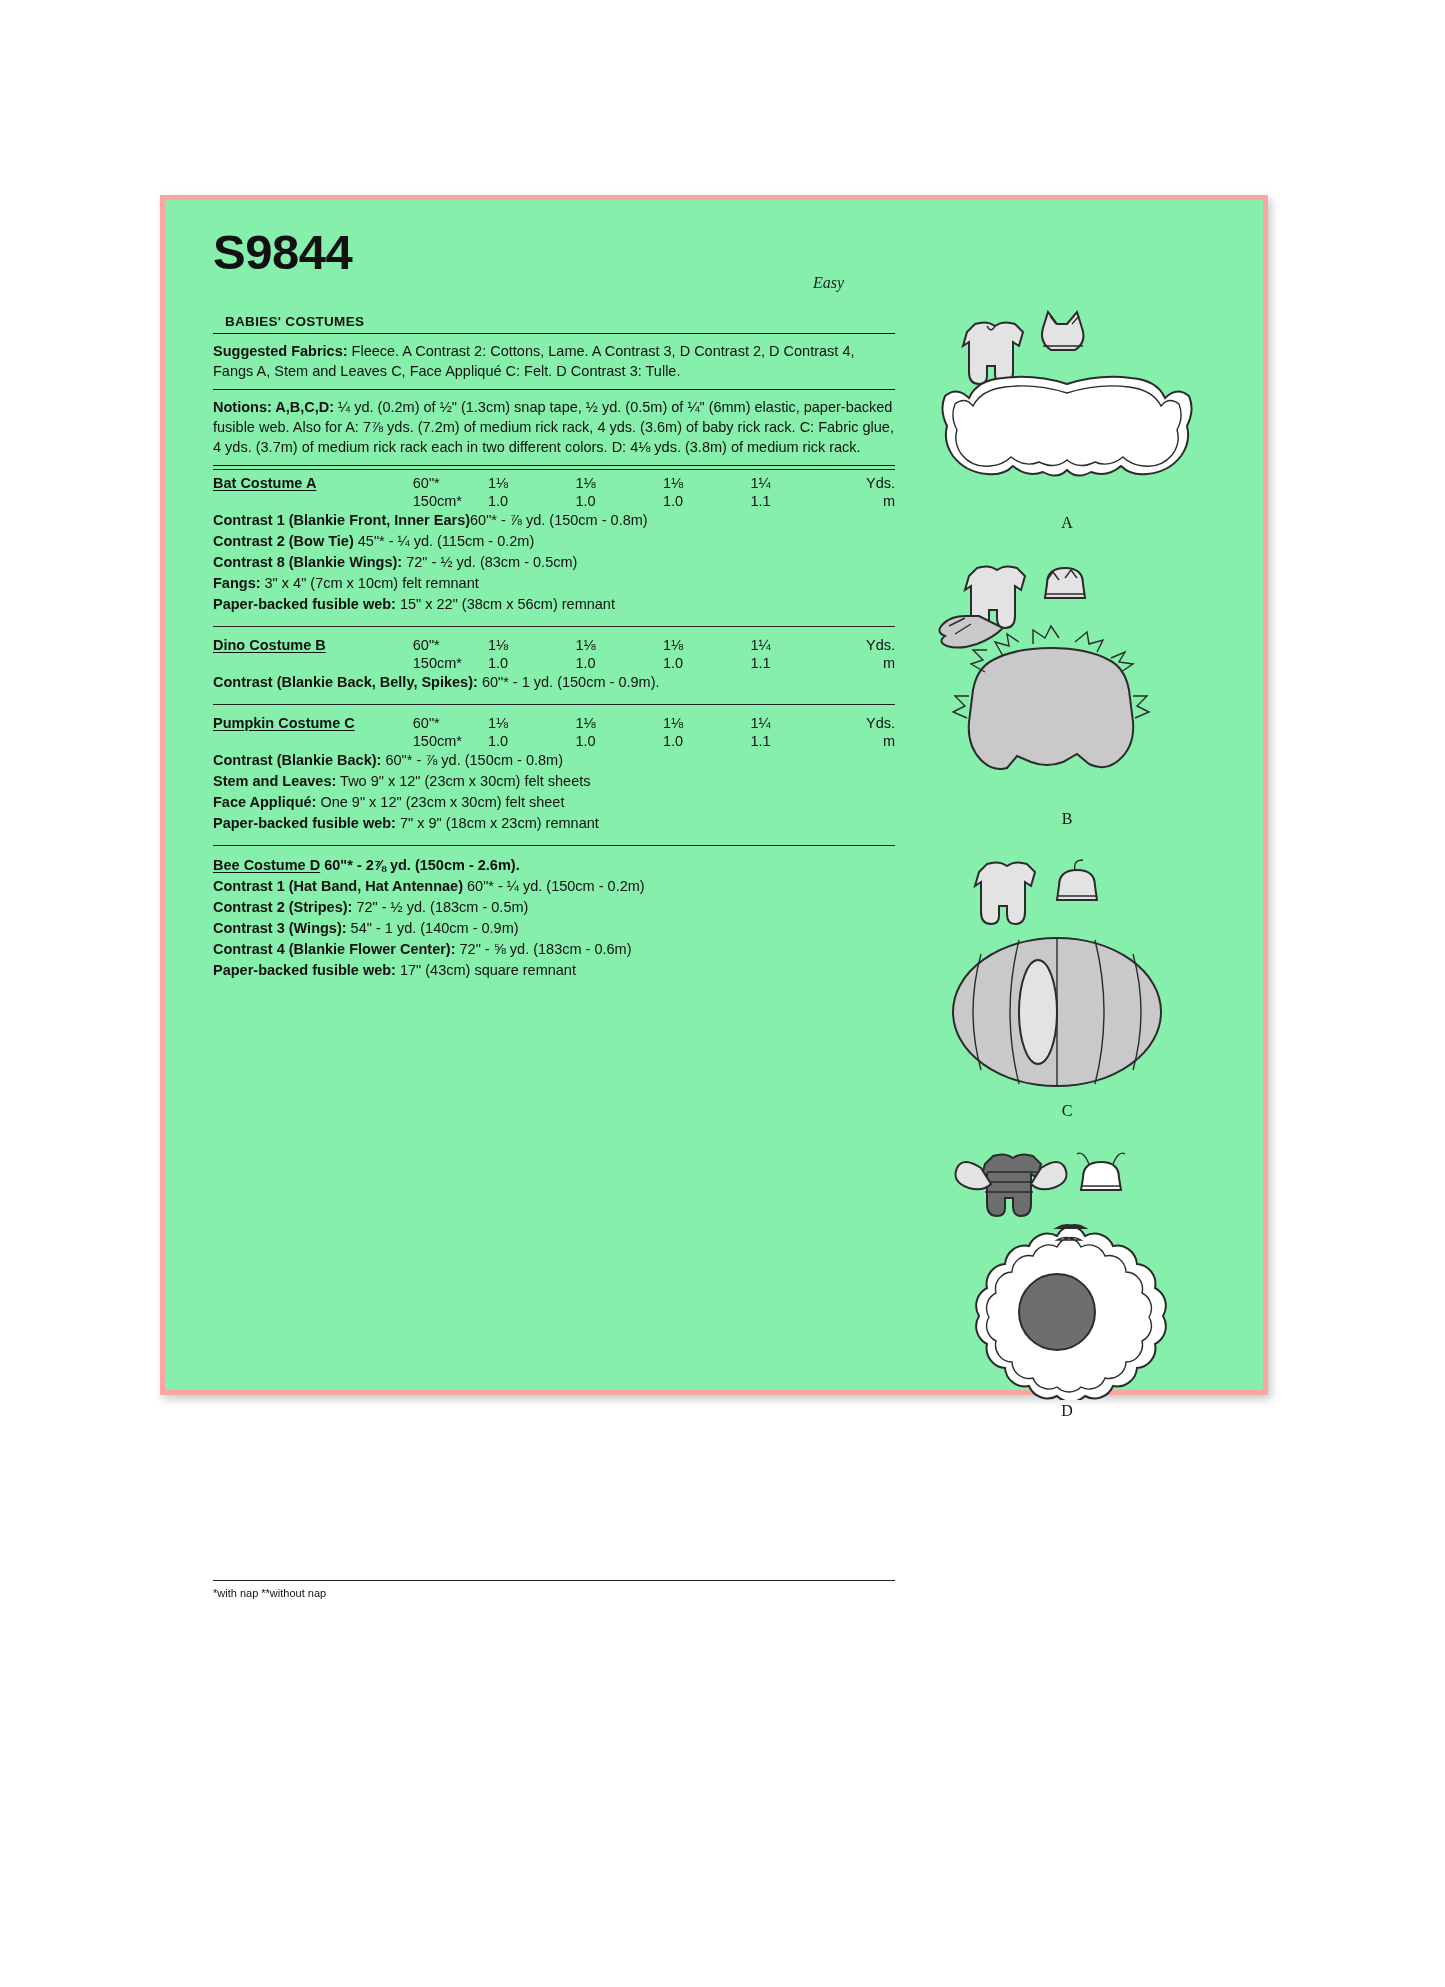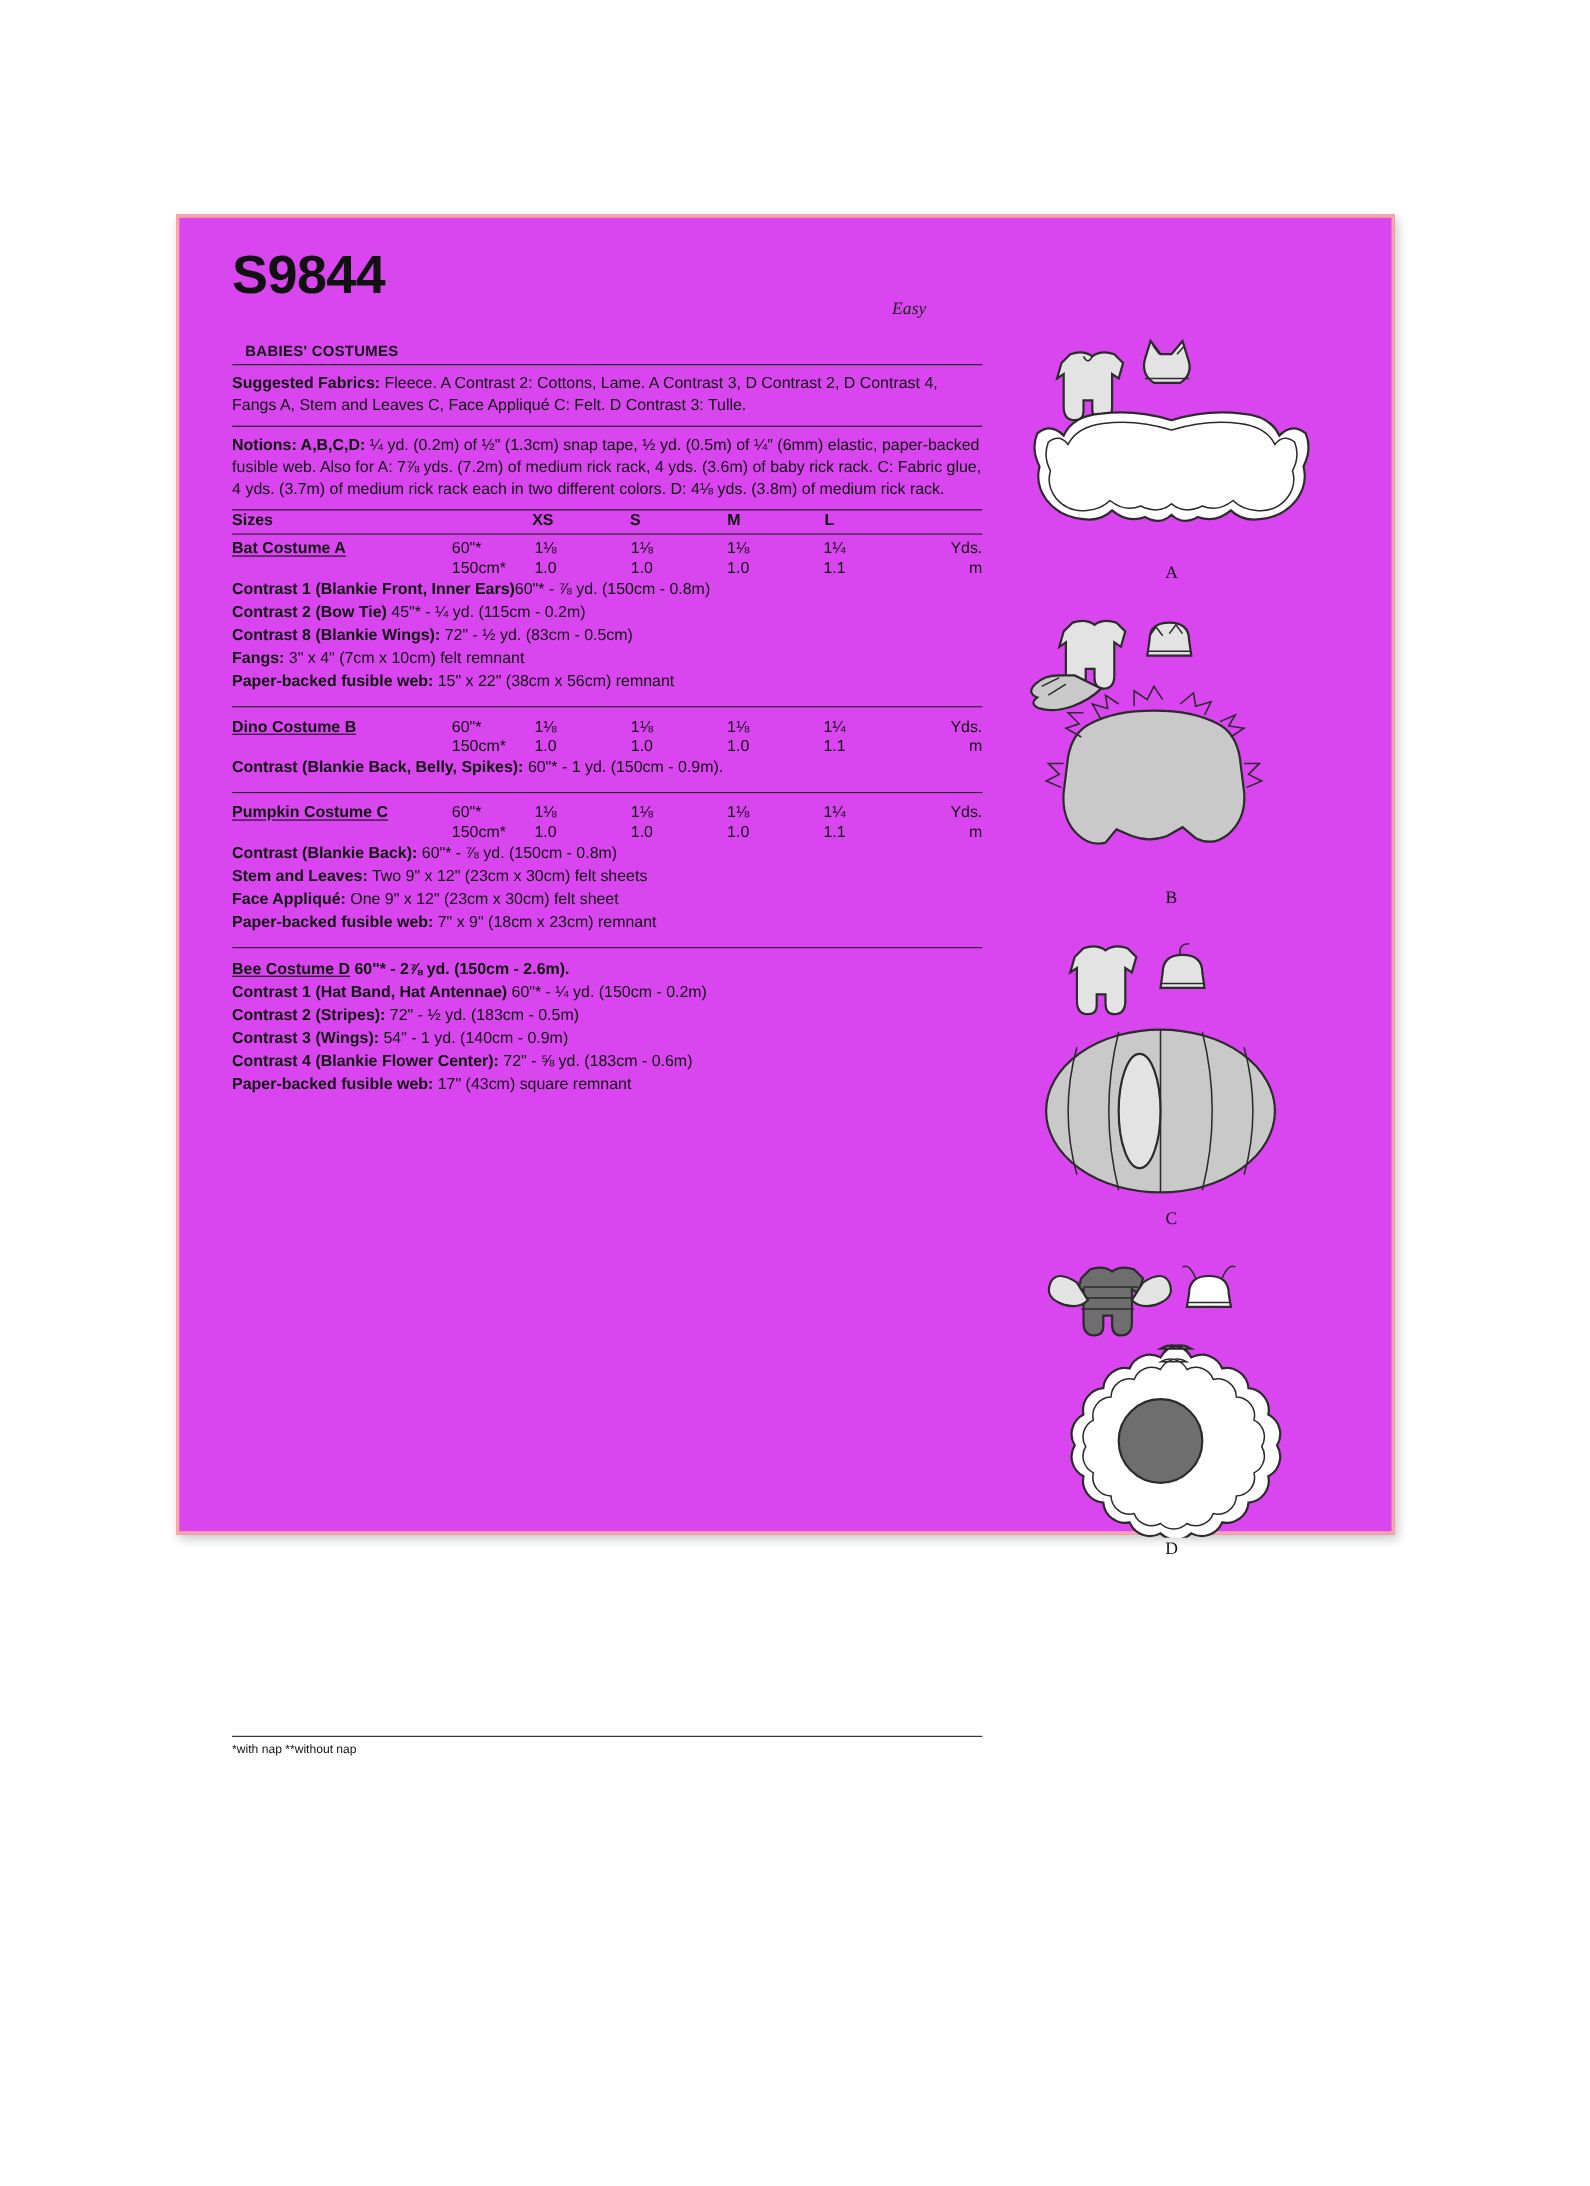--- a/index.html
+++ b/index.html
@@ -13,22 +13,22 @@
     position: relative;
     width: 1445px; height: 1987px;
     background: #ffffff;
     overflow: hidden;
   }
   
   #sheet {
     position: absolute;
     left: 160px; top: 195px;
     width: 1108px; height: 1200px;
-    background: #d946ef;
-    border: 3px solid #fca5a5;
+    background: #86efac;
+    border: 5px solid #fca5a5;
     box-shadow: 3px 4px 9px rgba(0,0,0,0.22);
   }
   #inner {
     position: absolute;
     left: 36px; top: 28px;
     width: 1030px; height: 1510px;
   }
   .col-left {
     position: absolute;
     left: 12px; top: 0;
@@ -157,33 +157,20 @@
         </p>
 
         <hr class="rule">
 
         <p class="para">
           <b>Notions: A,B,C,D:</b><span> ¼ yd. (0.2m) of ½" (1.3cm) snap tape, ½ yd. (0.5m) of ¼" (6mm) elastic, paper-backed fusible web. Also for A: 7⅞ yds. (7.2m) of medium rick rack, 4 yds. (3.6m) of baby rick rack. C: Fabric glue, 4 yds. (3.7m) of medium rick rack each in two different colors. D: 4⅛ yds. (3.8m) of medium rick rack.</span>
         </p>
 
         <hr class="rule">
 
-        <table class="tbl">
-          <tbody>
-              <tr class="hdr-row">
-            <td class="c-name">Sizes</td>
-            <td class="c-w"></td>
-            <td class="c-v">XS</td>
-            <td class="c-v">S</td>
-            <td class="c-v">M</td>
-            <td class="c-v">L</td>
-            <td class="c-unit"></td>
-          </tr>
-        </tbody>
-          </table>
         <hr class="rule rule-thin" style="margin:3px 0 4px 0;">
 
         <div class="block">
           <table class="tbl">
             <tbody>
                 <tr>
               <td class="c-name uline">Bat Costume A</td>
               <td class="c-w">60"*</td>
               <td class="c-v">1⅛</td>
               <td class="c-v">1⅛</td>

